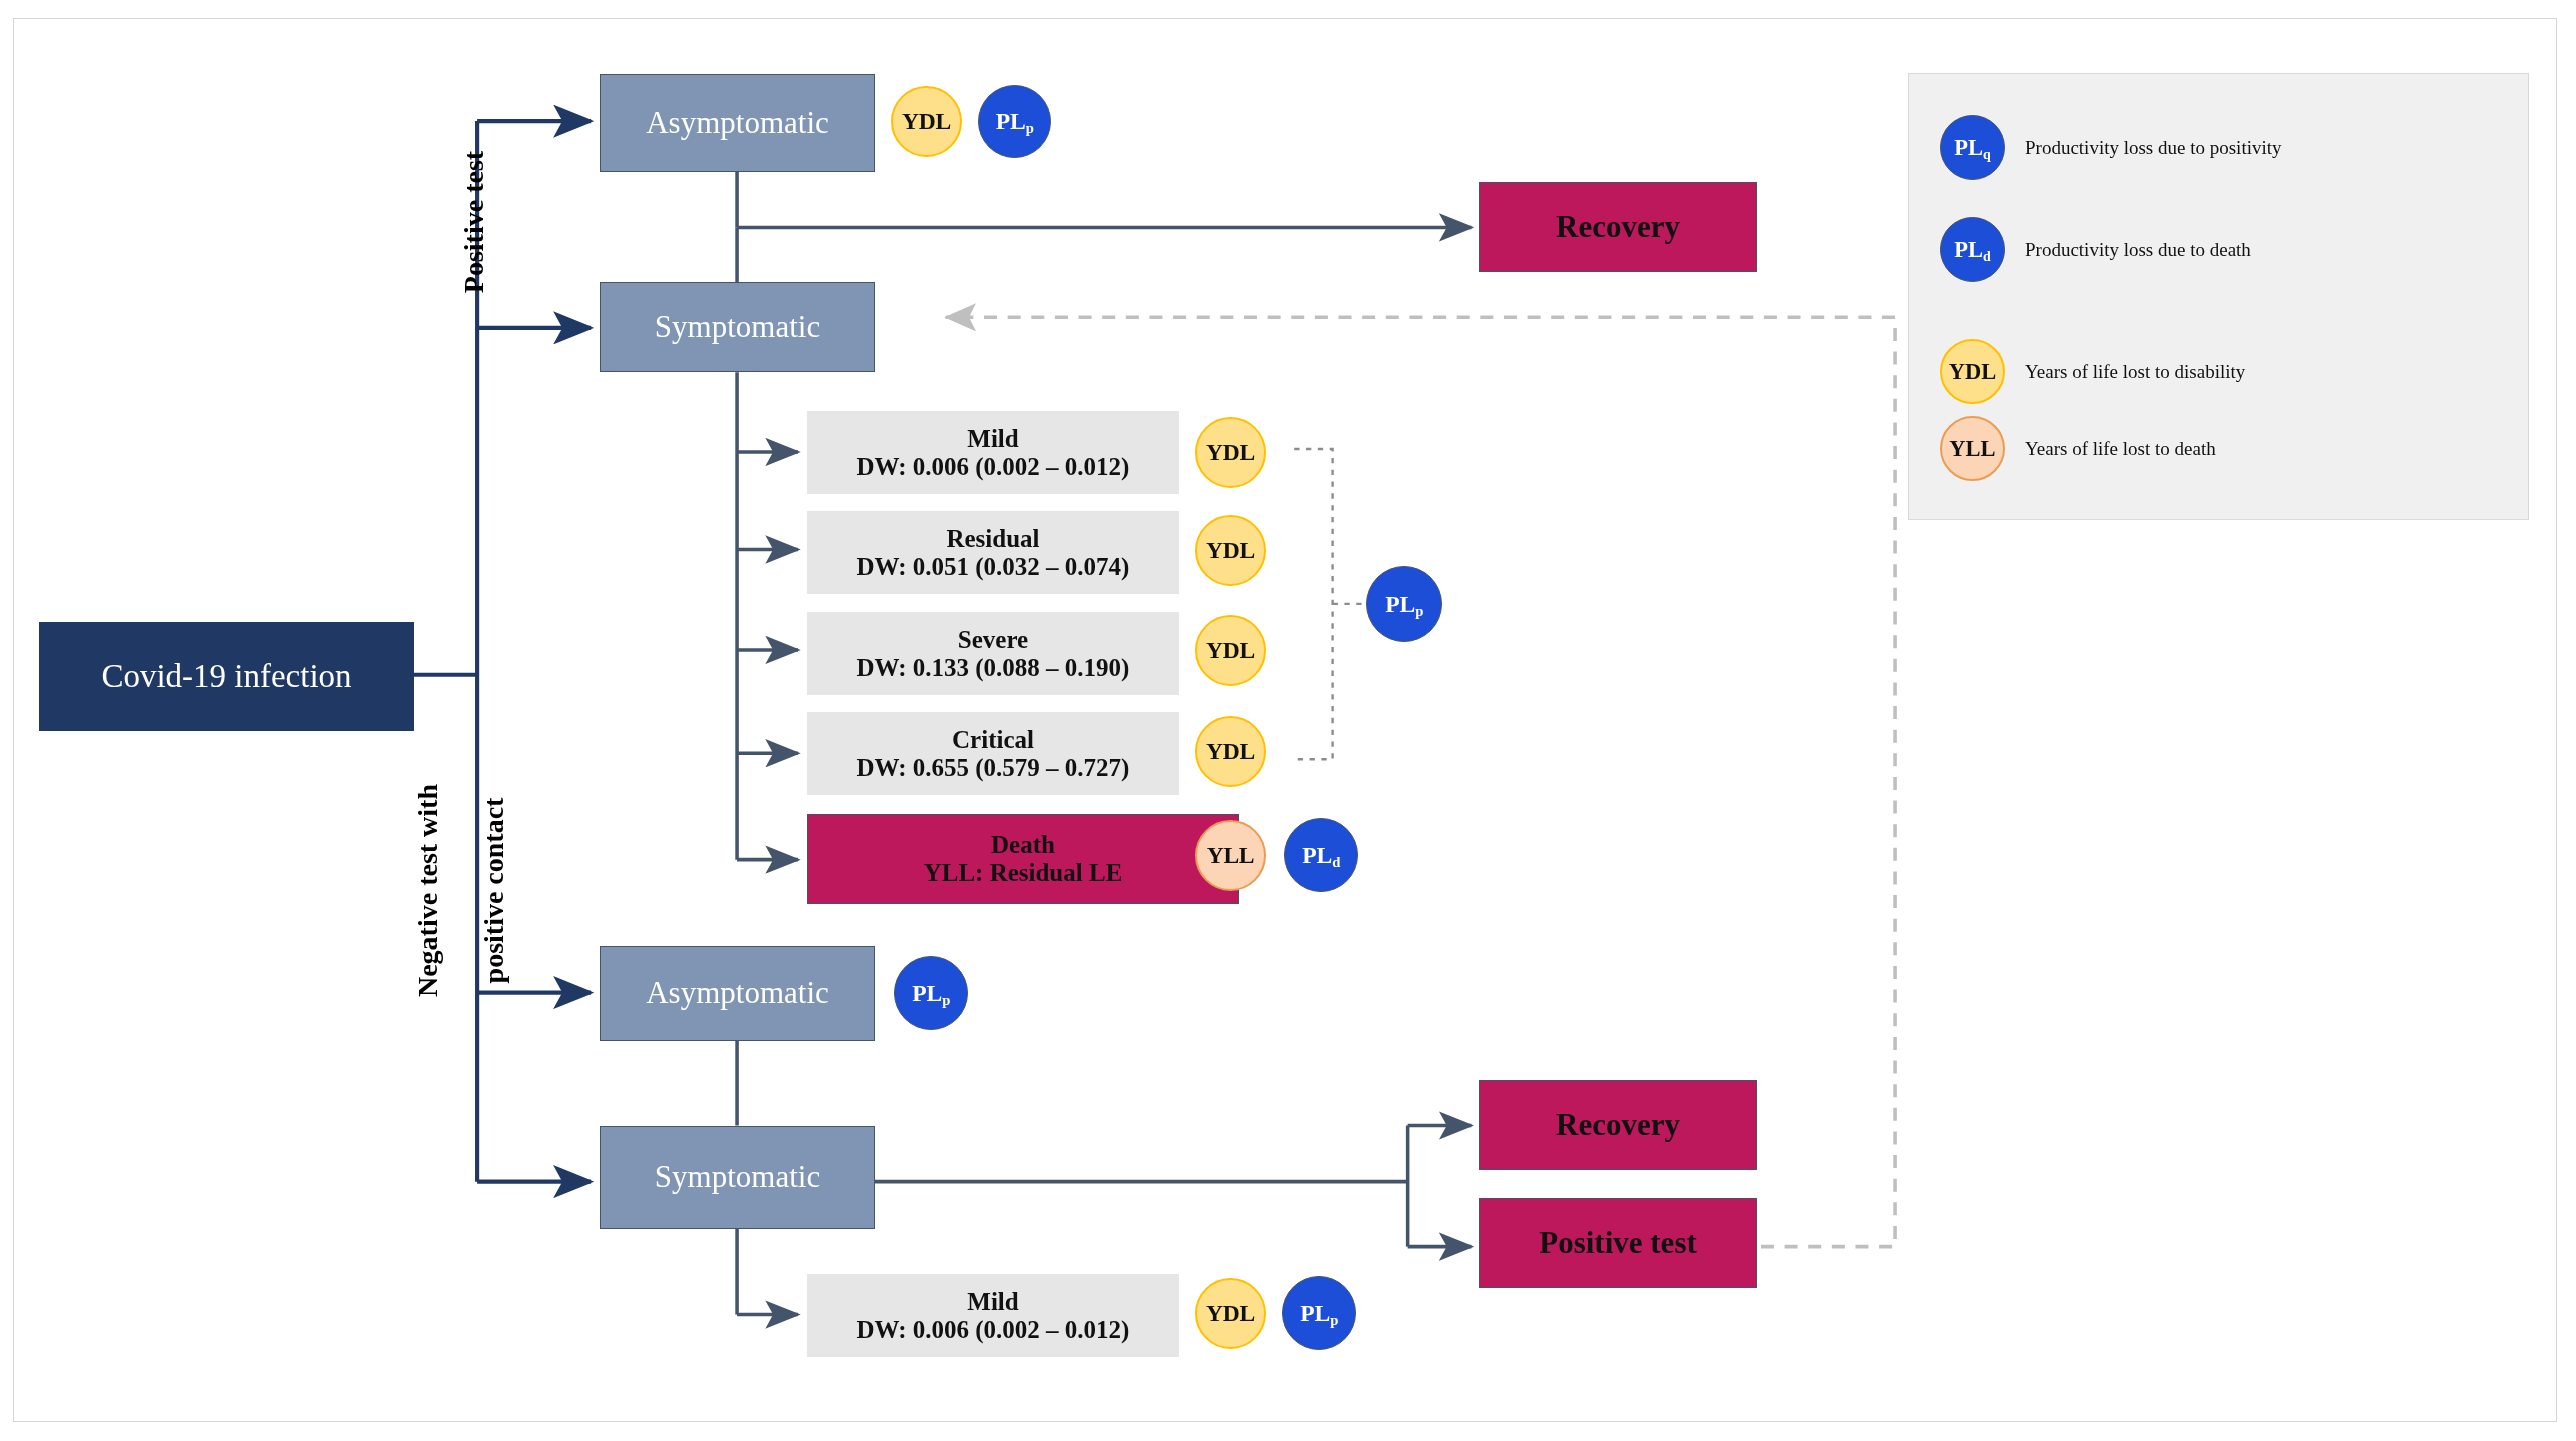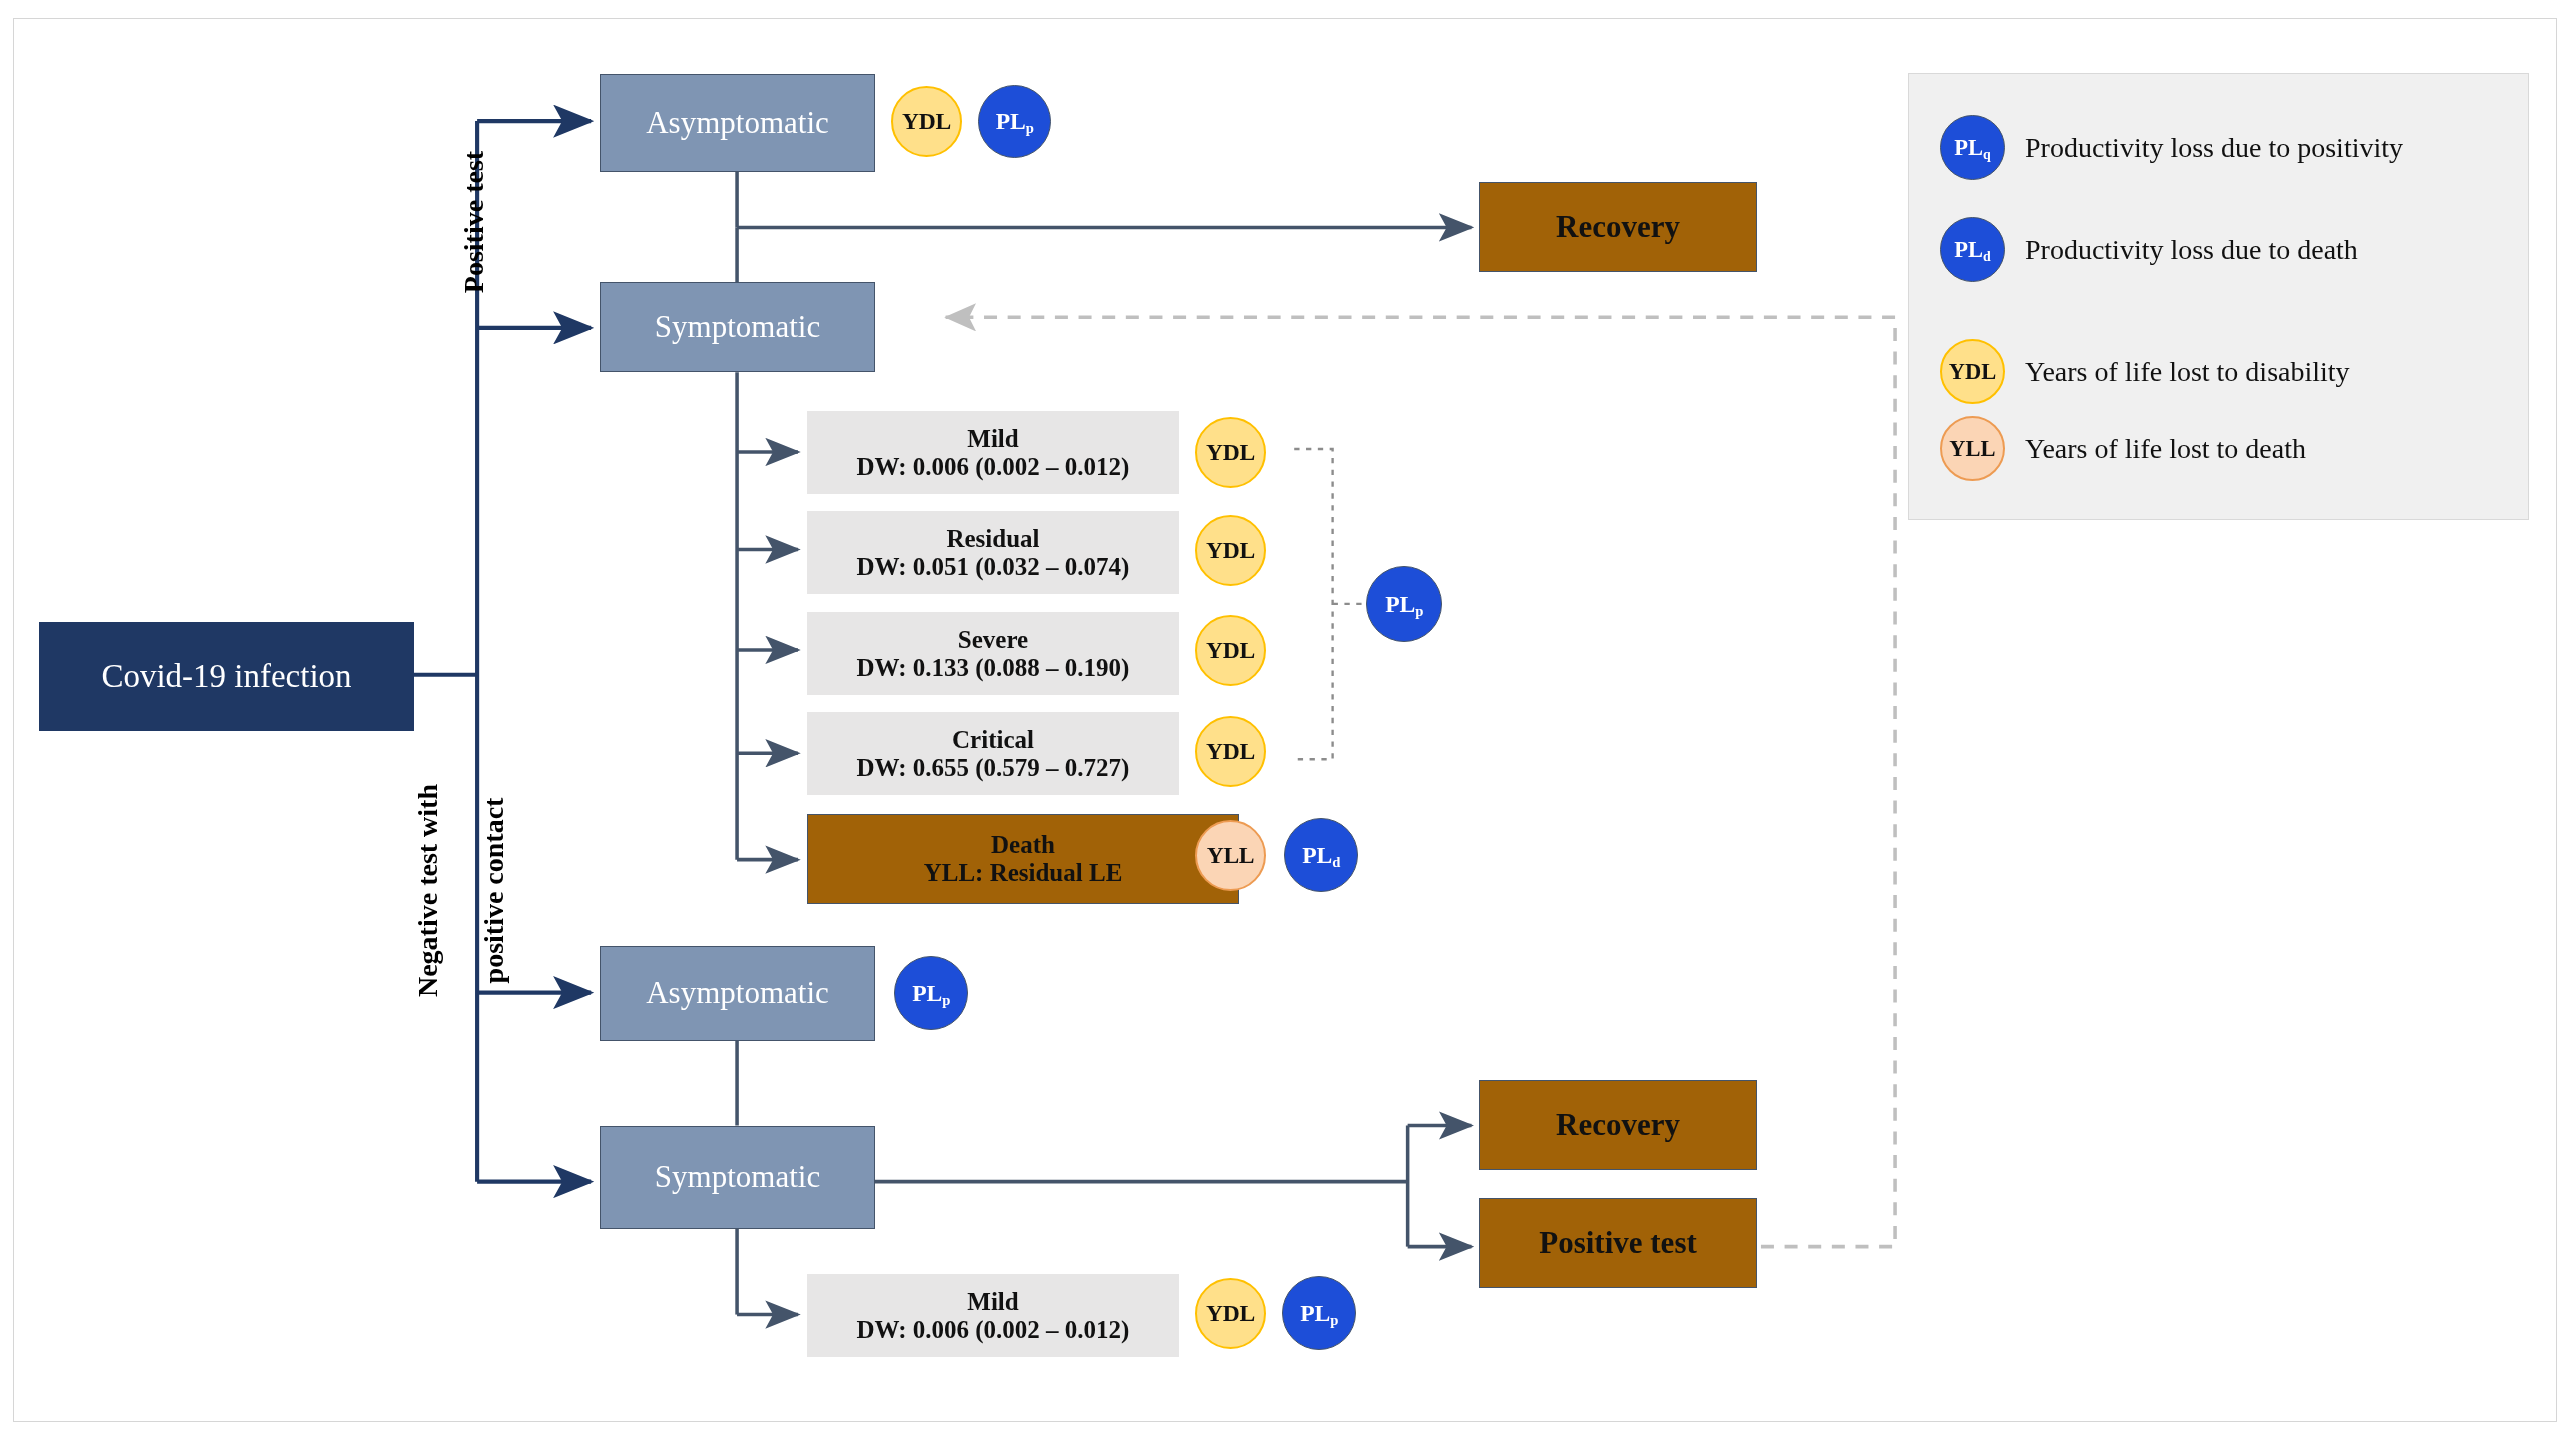--- a/index.html
+++ b/index.html
@@ -50,21 +50,21 @@
     background: #1f3864;
     border: 1.2px solid #1f3864;
     color: #ffffff;
   }
   .node-slate {
     background: #7f95b3;
     border: 1.8px solid #44546a;
     color: #ffffff;
   }
   .node-lightblue {
-    background: #a16207;
+    background: #be185d;
     border: 1.8px solid #44546a;
     color: #111111;
     font-weight: bold;
   }
   .node-gray {
     background: #e7e6e6;
     border: none;
     color: #111111;
     font-weight: bold;
   }
@@ -143,21 +143,21 @@
     justify-content: center;
     box-sizing: border-box;
     font-weight: bold;
     width: 65px;
     height: 65px;
     font-size: 22.5px;
     flex: 0 0 auto;
   }
   .legend-text {
     margin-left: 20px;
-    font-size: 28px;
+    font-size: 19px;
     color: #111111;
     white-space: nowrap;
     font-family: Liberation Serif, serif;
   }
   .legend-badge sub {
     font-size: 0.62em;
     vertical-align: baseline;
     position: relative;
     top: 0.30em;
   }

